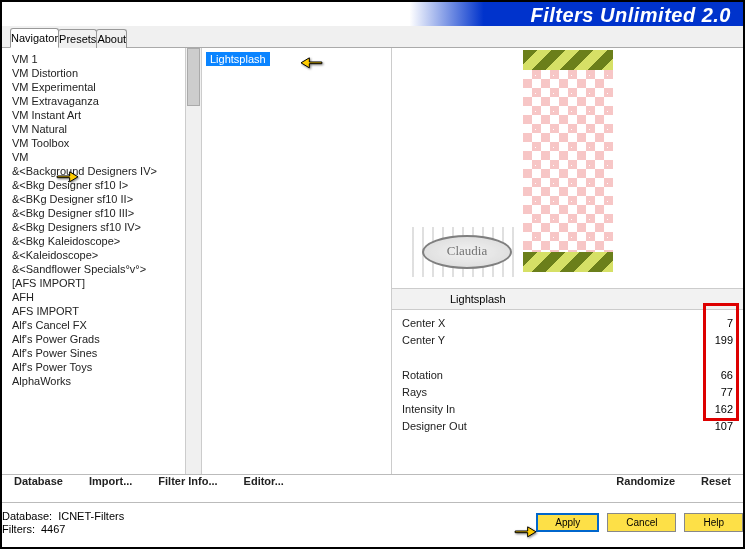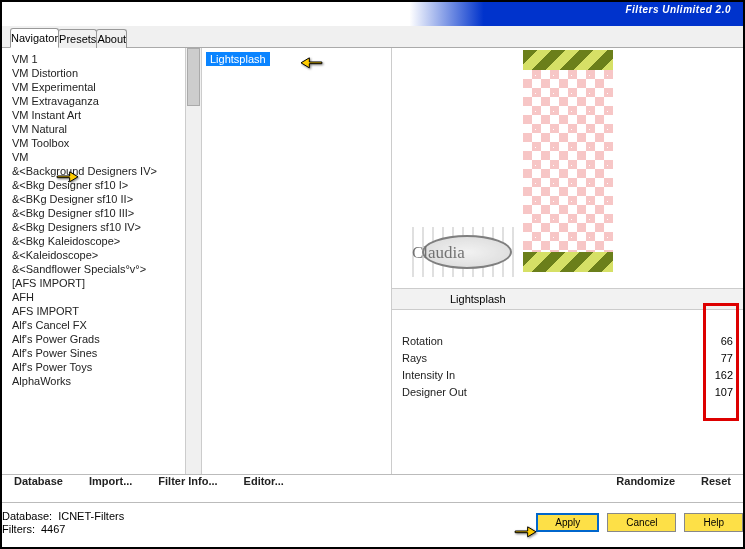--- a/index.html
+++ b/index.html
@@ -1,18 +1,18 @@
 <!DOCTYPE html>
 <html><head>
 <meta charset="utf-8">
 <style>
 *{box-sizing:border-box;margin:0;padding:0;font-family:"Segoe UI",Tahoma,sans-serif;font-size:11px;color:#000}
 body{background:#fff;width:745px;height:549px;overflow:hidden;border:2px solid #000;position:relative}
 .title-bar{height:24px;background:linear-gradient(to right,#fff 0%,#fff 55%,#0033cc 65%,#0033cc 100%);position:relative}
-.title-text{position:absolute;right:12px;top:2px;font-size:10px;font-weight:bold;font-style:italic;color:#fff;letter-spacing:0.5px}
+.title-text{position:absolute;right:12px;top:2px;font-size:20px;font-weight:bold;font-style:italic;color:#fff;letter-spacing:0.5px}
 .tab-row{height:22px;border-bottom:1px solid #aaa;display:flex;align-items:flex-end;padding-left:8px;background:#f0f0f0}
 .tab{padding:3px 0;border:1px solid #999;border-bottom:none;background:#f0f0f0;margin-right:-1px;border-radius:3px 3px 0 0;cursor:pointer;position:relative;top:1px}
 .tab.active{background:#fff;border-bottom:1px solid #fff;z-index:2}
 .main{display:flex;height:426px;background:#fff}
 .col1{width:200px;border-right:1px solid #ccc;overflow:hidden;display:flex}
 .col1-list{flex:1;overflow-y:auto;padding:4px 0 4px 10px}
 .col1-scroll{width:16px;background:#f0f0f0;border-left:1px solid #ccc;position:relative}
 .scroll-thumb{position:absolute;top:0;left:1px;right:1px;height:58px;background:#cdcdcd;border:1px solid #aaa}
 .list-item{padding:1px 0;white-space:nowrap;cursor:pointer;color:#222}
 .col2{width:190px;border-right:1px solid #ccc;padding:4px}
@@ -40,21 +40,21 @@
 .status-row{height:40px;border-top:1px solid #bbb;display:flex;align-items:center;padding:4px 0;background:#fff}
 .status-left{display:flex;flex-direction:column;gap:1px}
 .status-left div{display:flex;gap:6px}
 .status-right{margin-left:auto;display:flex;gap:8px;align-items:center}
 .btn{padding:3px 18px;border:1px solid #888;background:#fde047;cursor:pointer;font-size:10px}
 .btn.default{border:1px solid #0066cc;box-shadow:0 0 0 1px #0066cc inset}
 .hand{position:absolute;width:28px;height:20px;pointer-events:none;z-index:10}
 .hand svg{width:100%;height:100%;filter:drop-shadow(1px 1px 1px rgba(0,0,0,.5))}
 .watermark{position:absolute;left:410px;top:225px;width:110px;height:50px;opacity:.75;z-index:5;pointer-events:none}
 .watermark .oval{position:absolute;left:10px;top:8px;width:90px;height:34px;border:2px solid #555;border-radius:50%;background:radial-gradient(#eee,#ccc)}
-.watermark .txt{position:absolute;left:0;right:0;top:16px;font-family:cursive;font-size:17px;color:#444}
+.watermark .txt{position:absolute;left:0;right:0;top:16px;text-align:center;font-family:cursive;font-size:13px;color:#444}
 .watermark .bars{position:absolute;left:0;top:0;width:110px;height:50px;background:repeating-linear-gradient(to right,#888 0 2px,transparent 2px 10px);opacity:.35}
 </style>
 </head>
 <body>
 
 <div class="title-bar">
   <span class="title-text">Filters Unlimited 2.0</span>
 </div>
 
 <div class="tab-row">
@@ -103,20 +103,30 @@
       <div class="preview-box">
         <div class="stripe-top"></div>
         <div class="checker"></div>
         <div class="stripe-bot"></div>
       </div>
     </div>
     <div class="preview-label-row">
       <span>Lightsplash</span>
     </div>
     <div class="param-area">
+      <div id="params1">
+          <div class="param-row">
+            <span class="lbl">Center X</span>
+            <span class="val">7</span>
+          </div>
+          <div class="param-row">
+            <span class="lbl">Center Y</span>
+            <span class="val">199</span>
+          </div>
+        </div>
       <div class="gap"></div>
       <div id="params2">
           <div class="param-row">
             <span class="lbl">Rotation</span>
             <span class="val">66</span>
           </div>
           <div class="param-row">
             <span class="lbl">Rays</span>
             <span class="val">77</span>
           </div>

